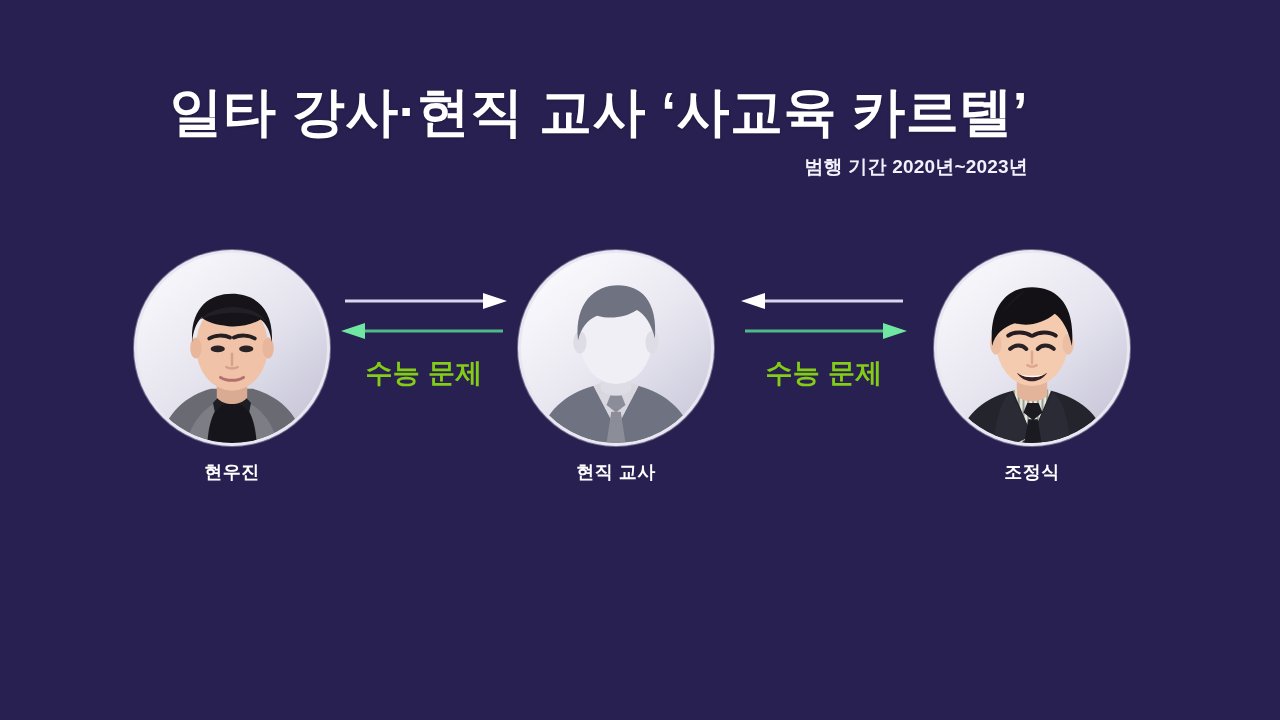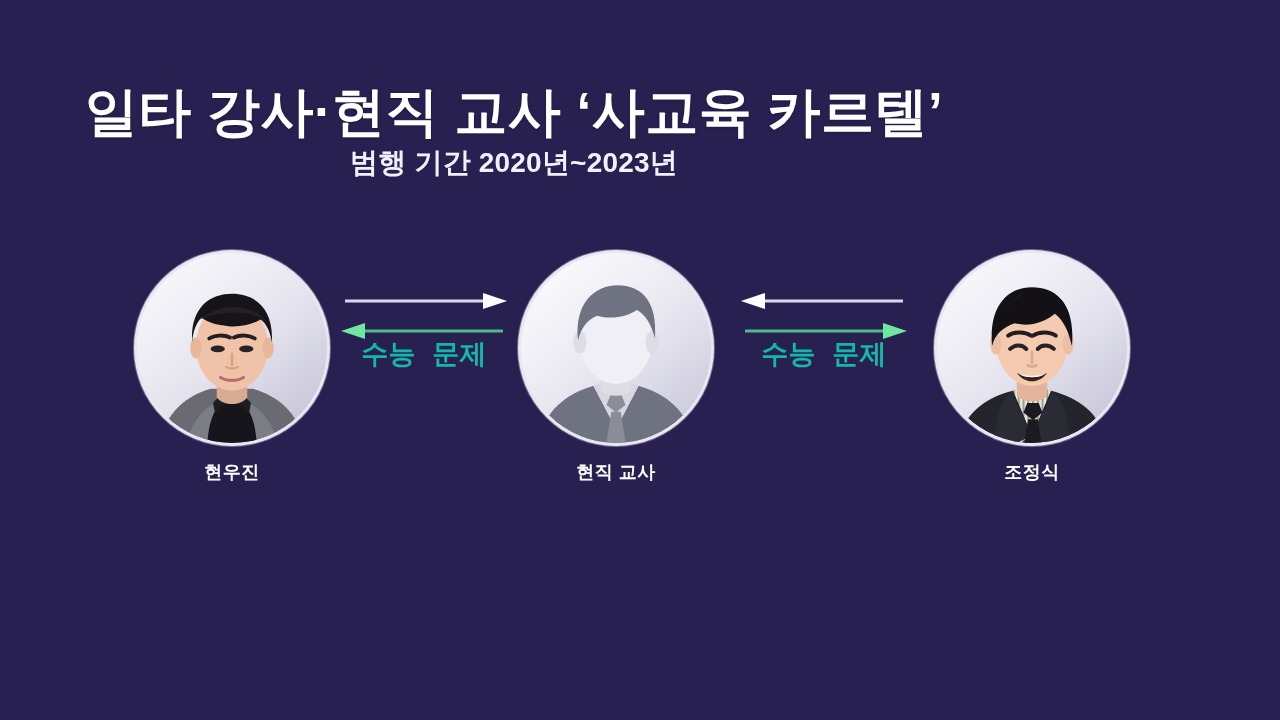--- a/index.html
+++ b/index.html
@@ -19,35 +19,35 @@
     inset: 0;
     background: #282050;
   }
 
   
   #header {
     position: absolute;
     top: 84px;
     left: 0;
     width: 1028px;
-    text-align: center;
+    text-align: right;
   }
   #title {
     color: #ffffff;
     font-size: 53px;
     font-weight: bold;
     letter-spacing: 0.5px;
     line-height: 1.05;
     white-space: nowrap;
     text-shadow: 0 1px 3px rgba(0,0,0,0.25);
   }
   #subtitle {
-    margin-top: 4px;
+    margin-top: 14px;
     color: #f2f0fa;
-    font-size: 28px;
+    font-size: 19px;
     font-weight: bold;
     letter-spacing: 0.2px;
     white-space: nowrap;
   }
 
   
   #diagram {
     position: absolute;
     top: 250px;
     left: 0;
@@ -111,24 +111,23 @@
     font-weight: bold;
     white-space: nowrap;
     letter-spacing: 0.3px;
   }
   .flow-top-label {
     color: #ffffff;
     line-height: 1;
     height: 30px;
   }
   .flow-bottom-label {
-    color: #14b8a6;
+    color: #84cc16;
     line-height: 1;
-    margin-top: 1px;
-    font-family: Liberation Mono, monospace;
+    margin-top: 18px;
   }
   .arrow-wrap {
     height: 52px;
     display: flex;
     flex-direction: column;
     justify-content: center;
     gap: 14px;
     margin-top: 14px;
   }
   .arrow-wrap svg { display: block; }

